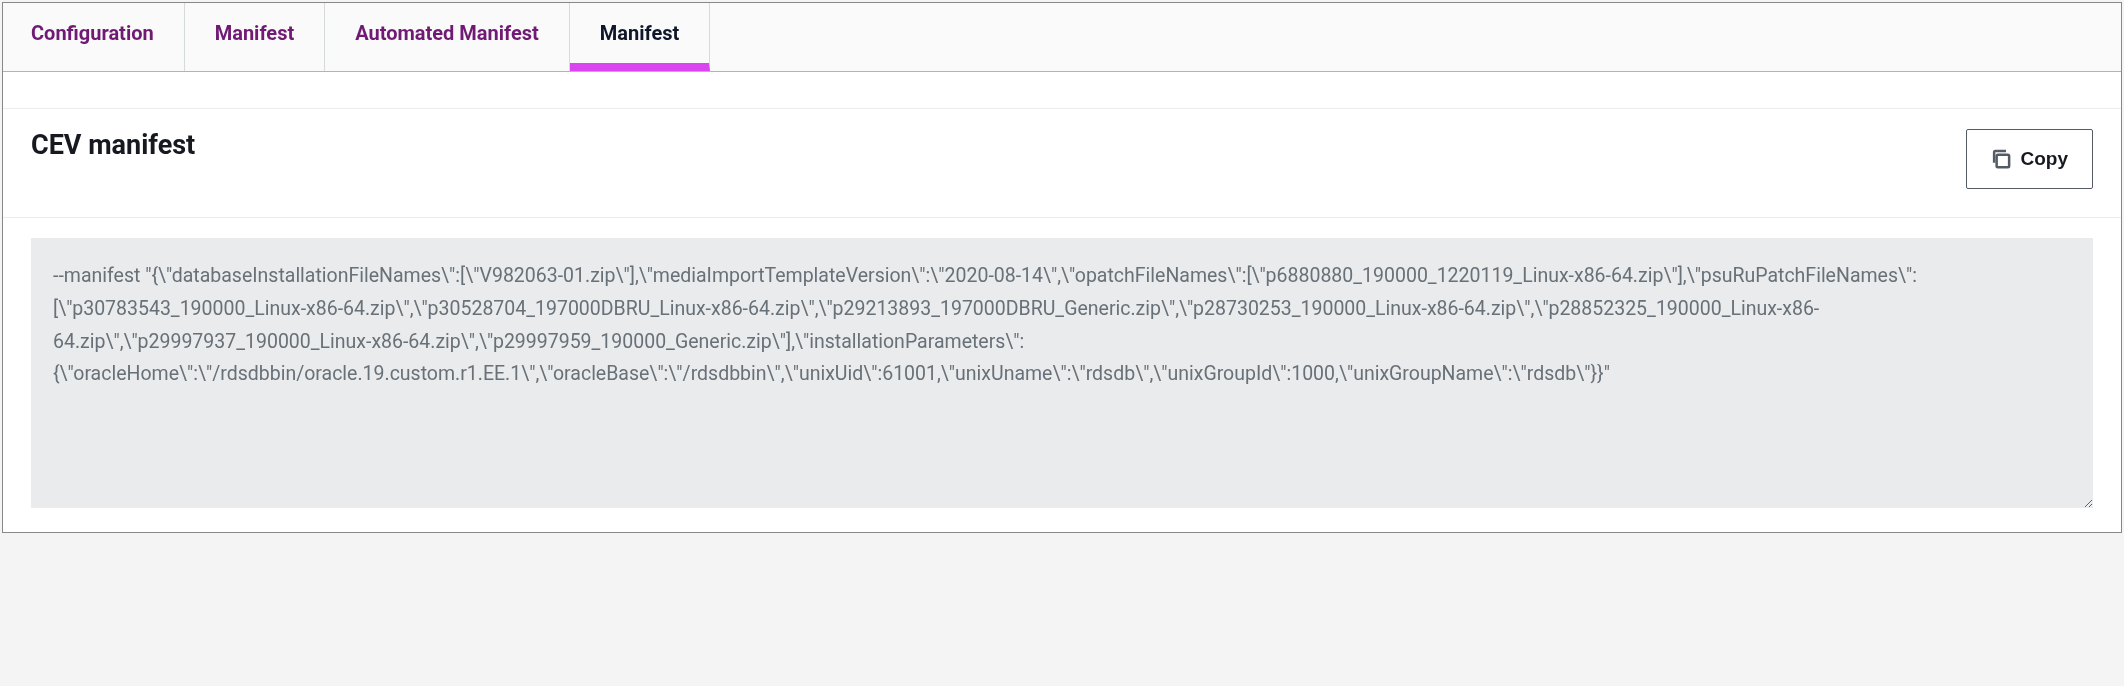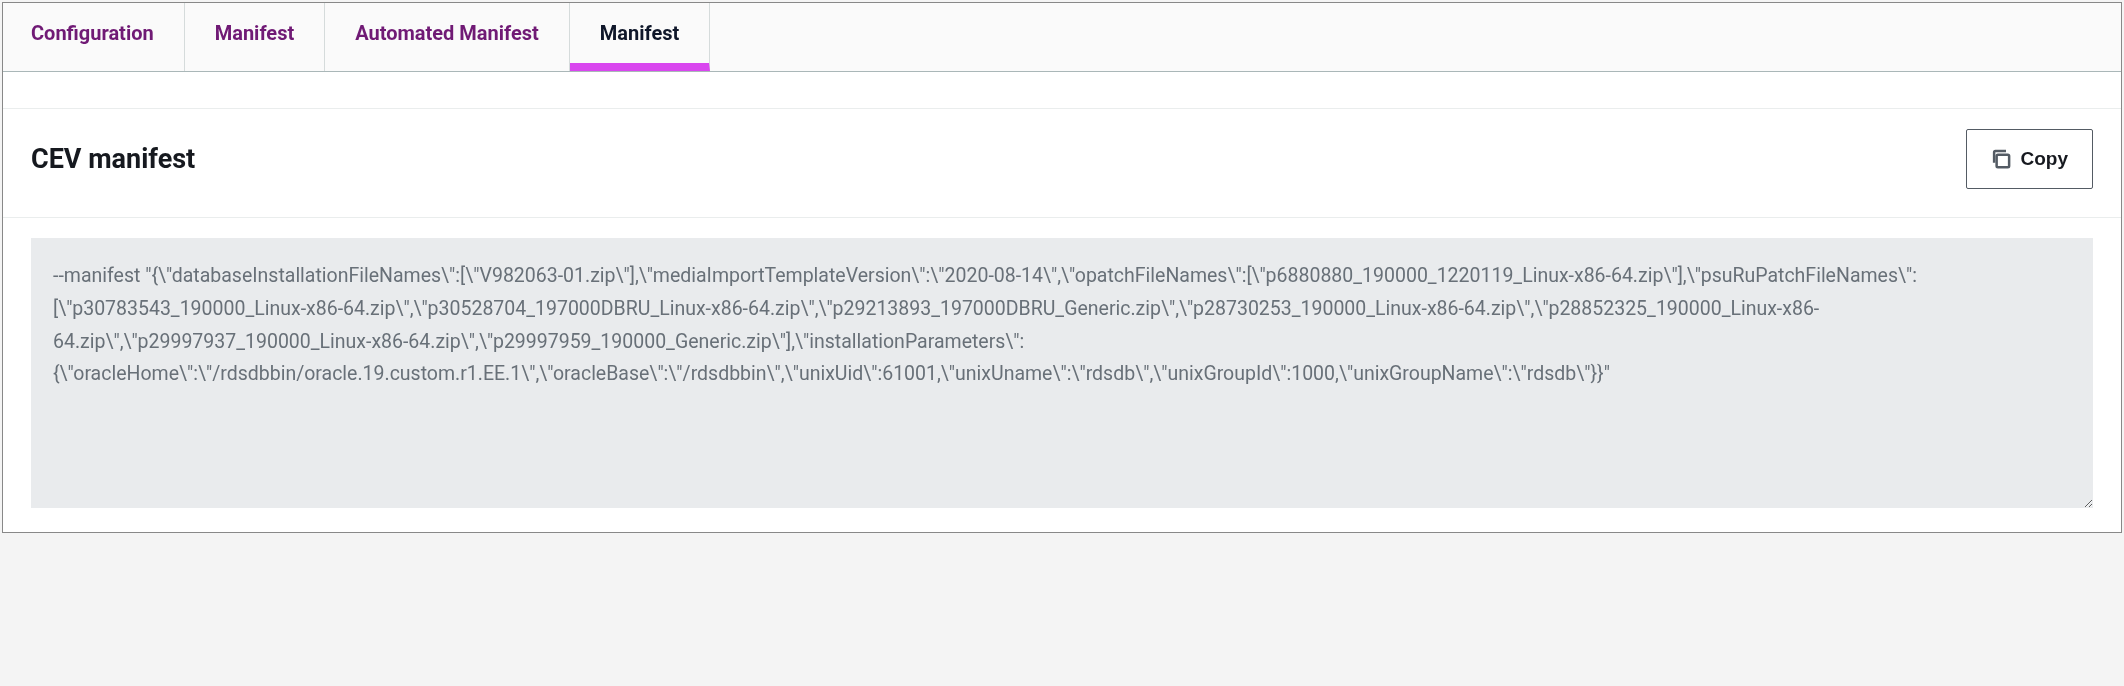--- a/index.html
+++ b/index.html
@@ -43,21 +43,21 @@
       padding: 0;
     }
     .panel {
       background: #fff;
       margin-top: 36px;
       border-top: 1px solid #eaeded;
     }
     .panel-header {
       display: flex;
       justify-content: space-between;
-      align-items: center;
+      align-items: flex-start;
       padding: 20px 28px 28px 28px;
       border-bottom: 1px solid #eaeded;
     }
     .panel-title {
       font-size: 27px;
       font-weight: 700;
       color: #16191f;
     }
     .copy-button {
       display: inline-flex;

